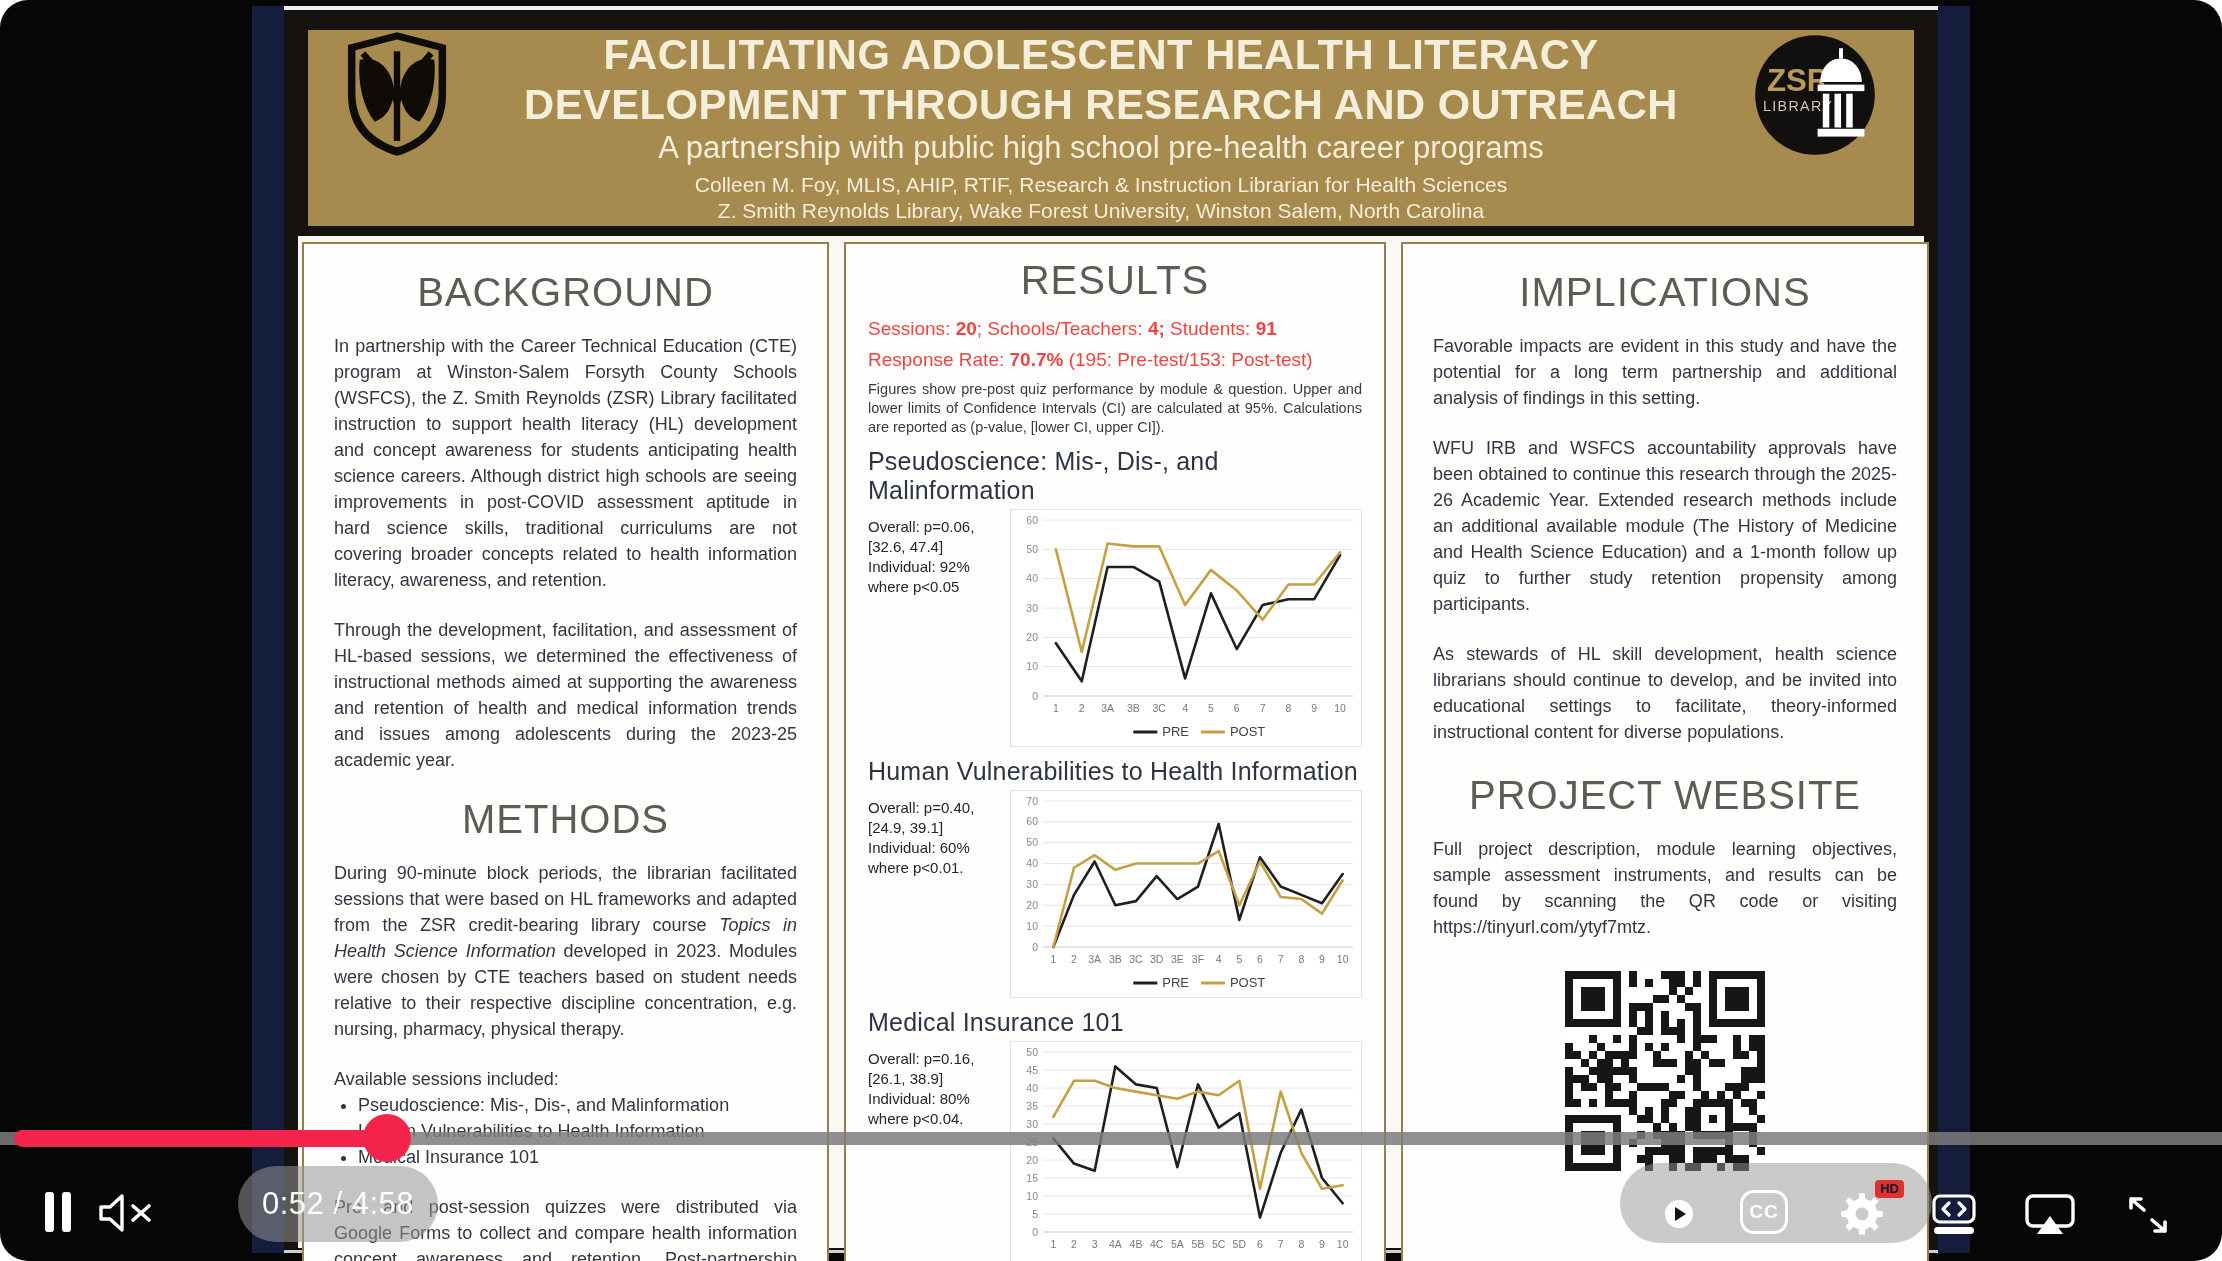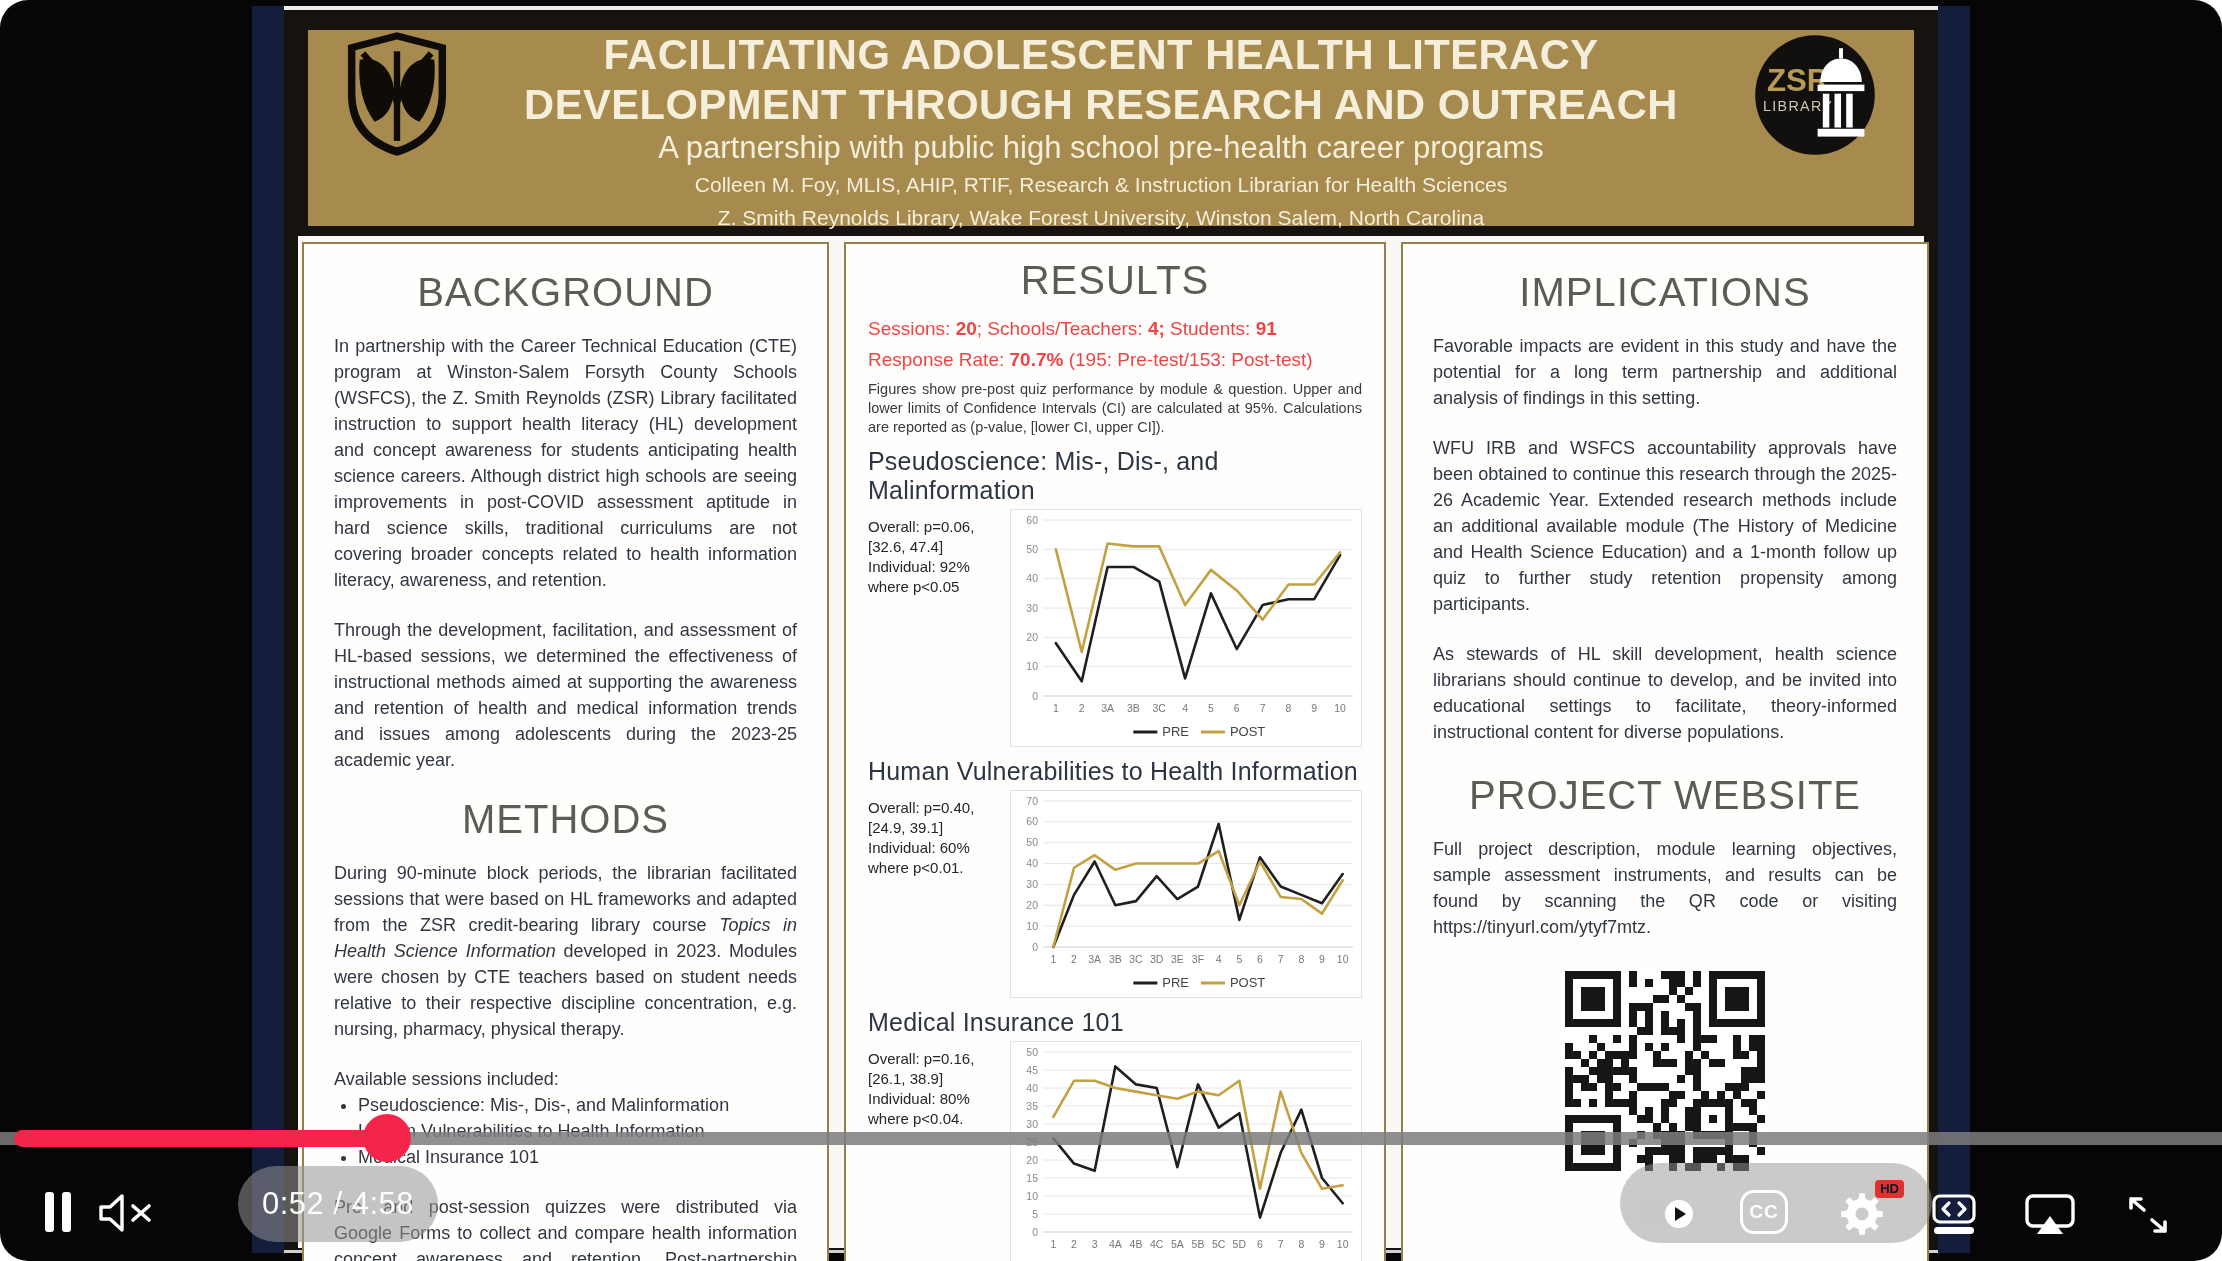--- a/index.html
+++ b/index.html
@@ -18,21 +18,21 @@
   .poster{position:absolute;left:284px;top:6px;width:1654px;height:1247px;background:#16120d;
           border-top:4px solid #ececec;border-bottom:3px solid #cfcfcf}
   .poster-header{position:absolute;left:24px;right:24px;top:20px;height:196px;background:var(--gold);
                  display:flex;align-items:flex-start;padding:0 34px}
   .shield{width:110px;height:128px;flex:none}
   .zsr{width:130px;height:130px;flex:none}
   .header-center{flex:1;text-align:center;color:var(--cream);padding:0 10px}
   .title{font-size:43px;font-weight:800;line-height:1.16;letter-spacing:.5px;transform:scaleX(.97)}
   .subtitle{font-size:31px;font-weight:400;margin-top:0}
   .author{font-size:21px;margin-top:7px}
-  .author + .author{margin-top:9px}
+  .author + .author{margin-top:2px}
 
   .poster-body{position:absolute;left:14px;right:14px;top:226px;height:1012px;background:#f9f8f5}
   .col{position:absolute;top:6px;height:1205px;background:#fffefd;border:2px solid var(--colborder);
        padding:20px 30px;overflow:hidden}
   .col1{left:4px;width:527px}
   .col2{left:546px;width:542px;padding:14px 22px}
   .col3{left:1103px;width:528px}
   h2{margin:6px 0 18px;font-size:40px;font-weight:400;color:var(--heading);text-align:center;letter-spacing:1px}
   .methods-h2{margin-top:22px}
   p.body{font-size:18px;line-height:26px;text-align:justify;color:var(--text);margin:0 0 24px}

